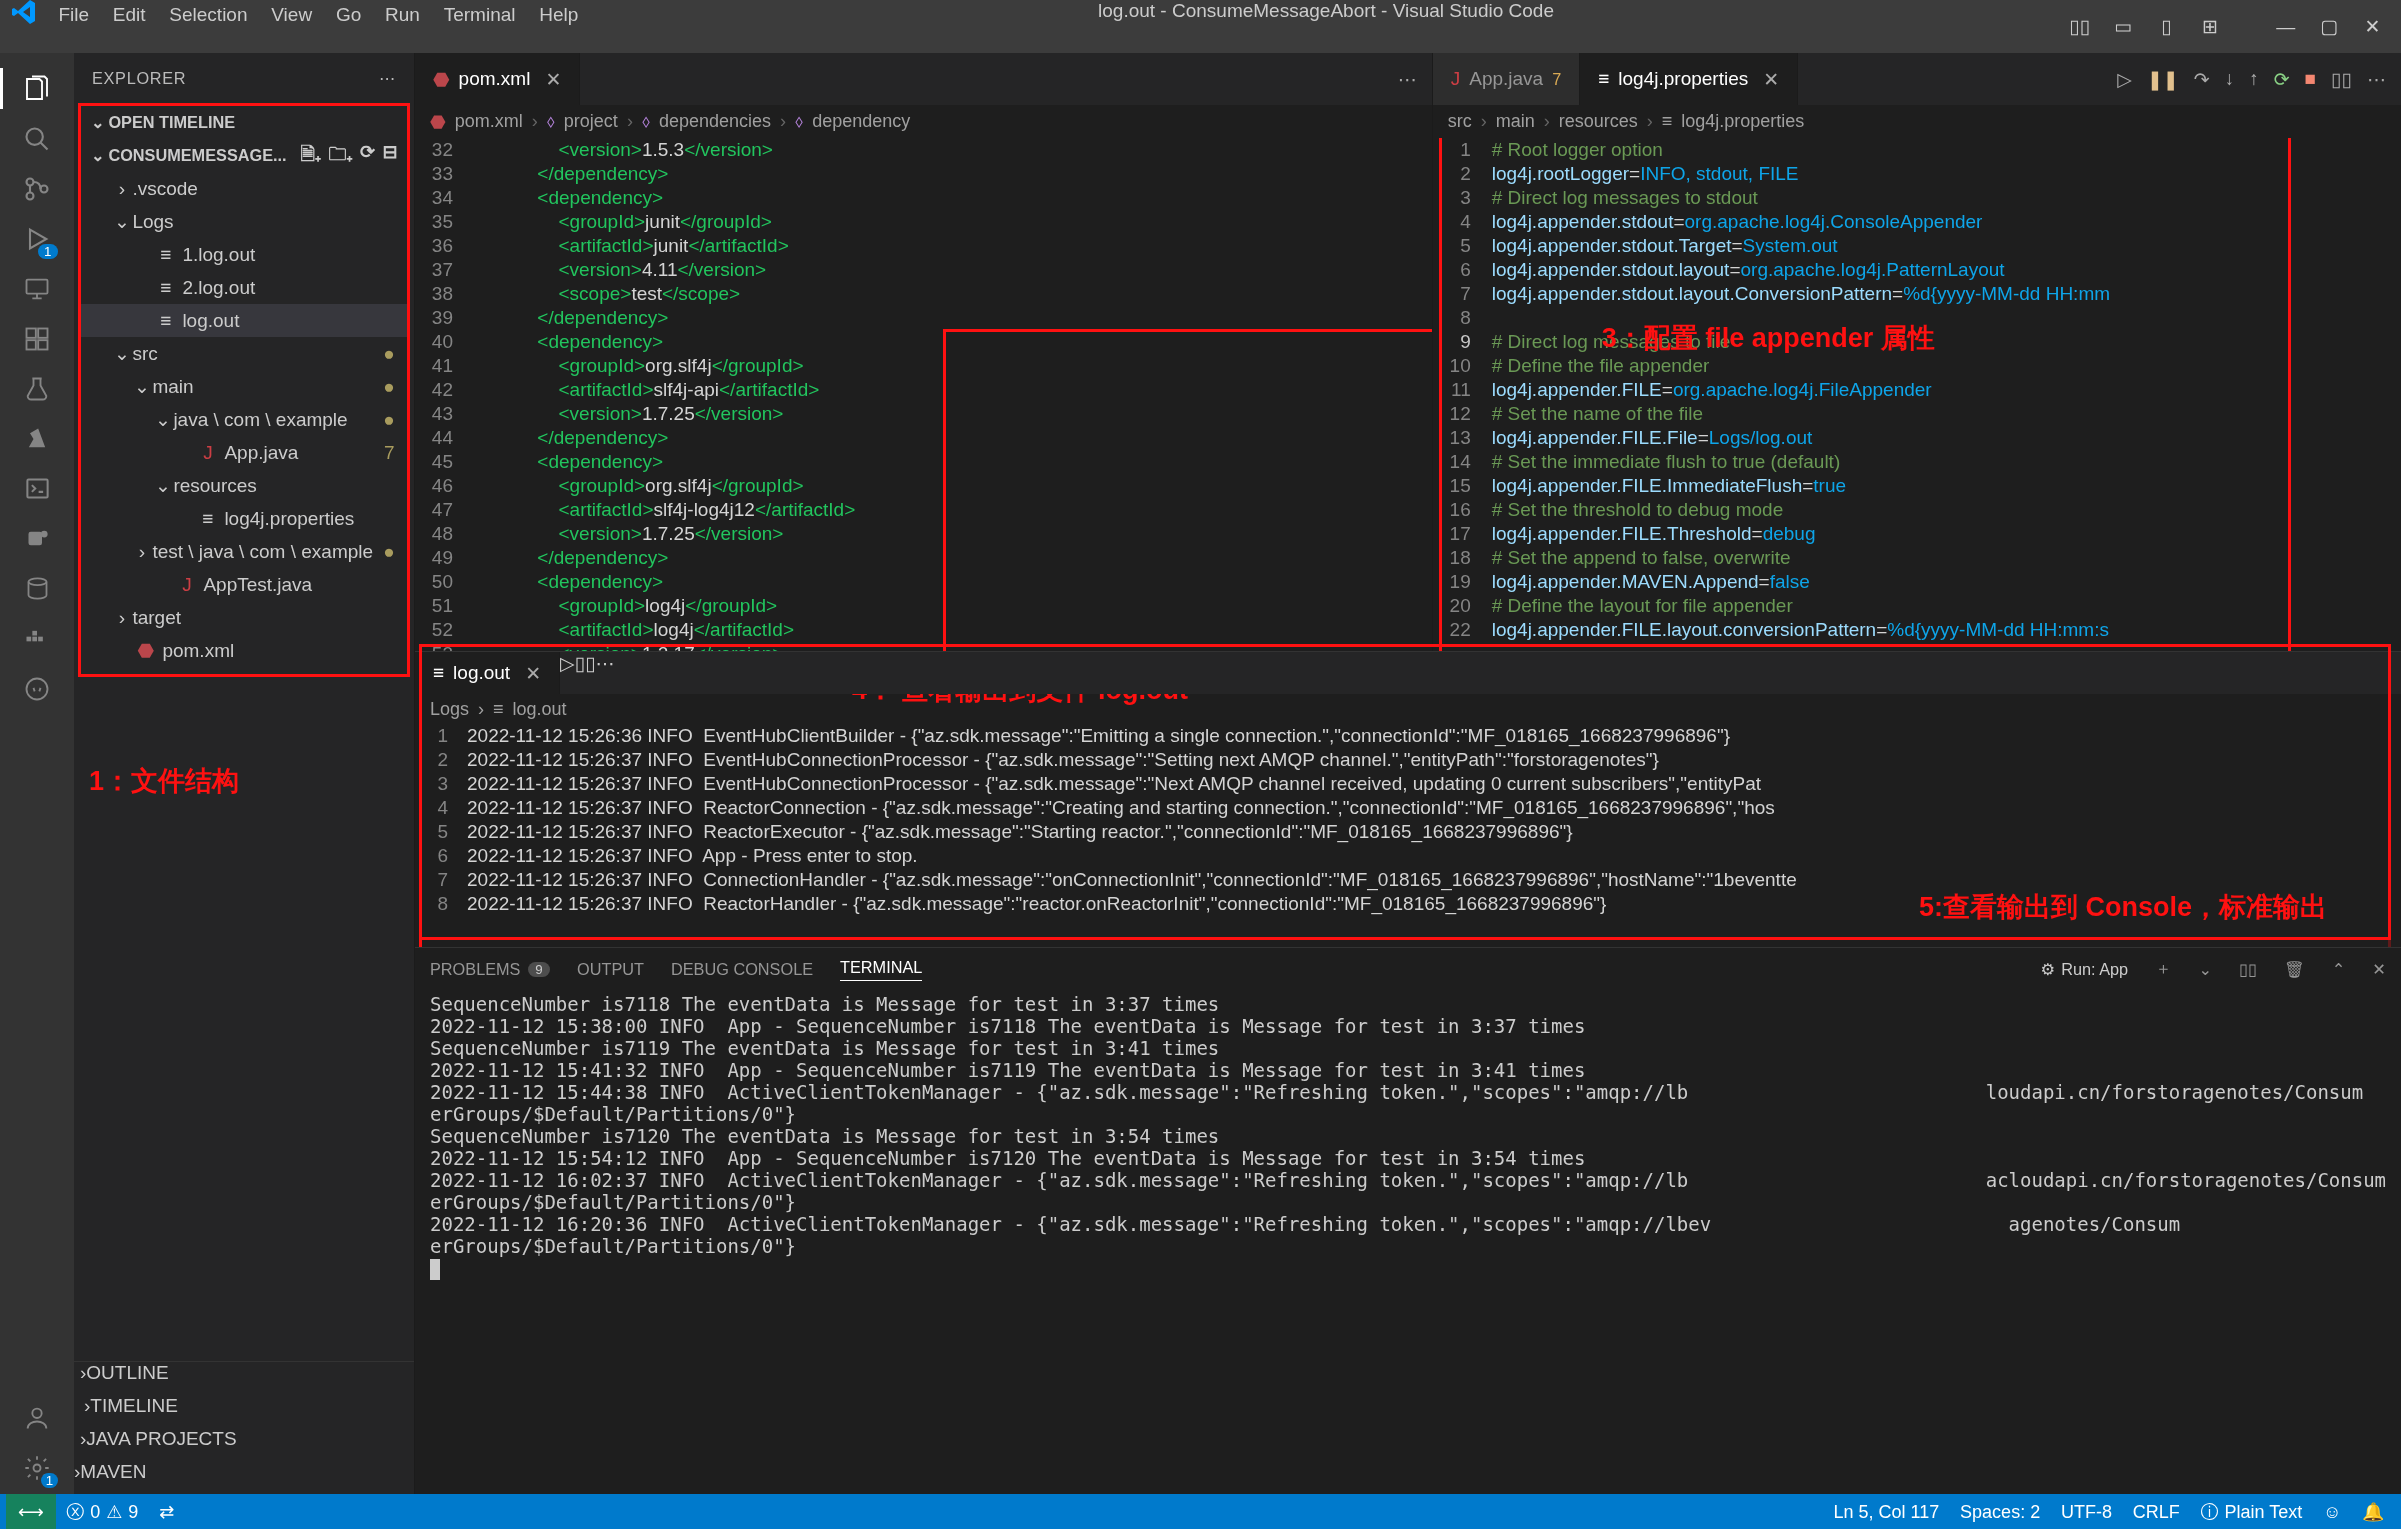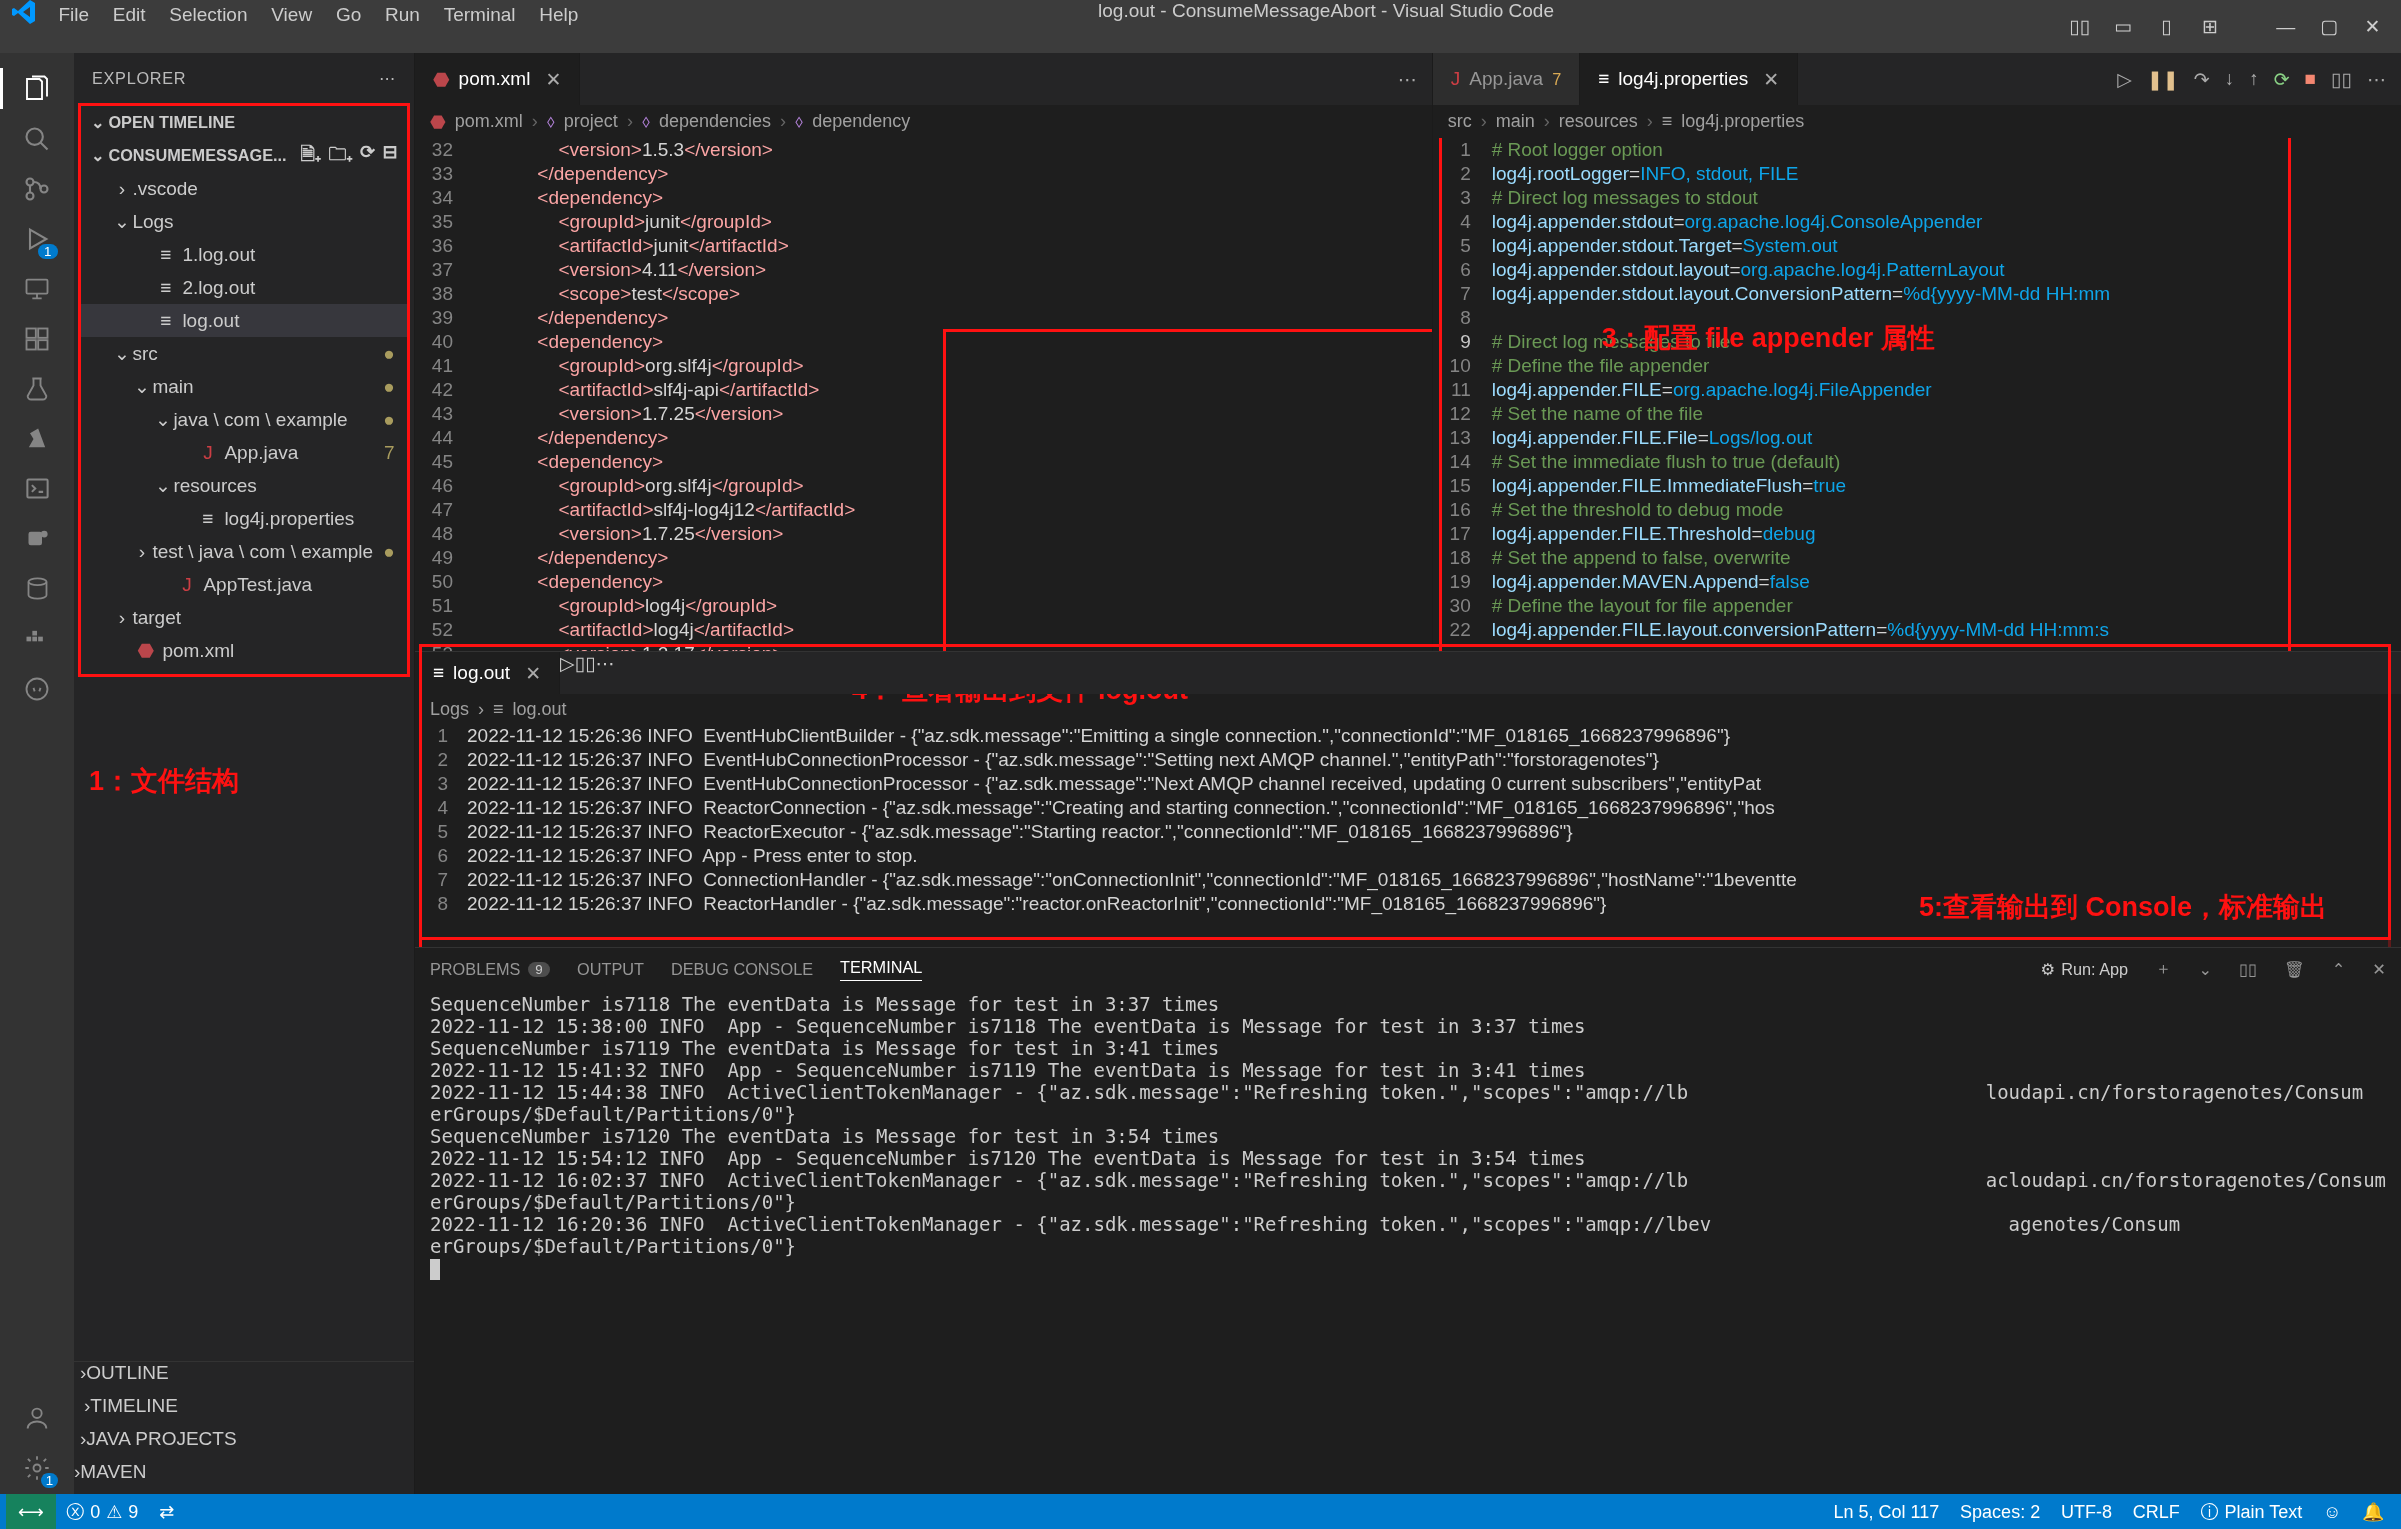--- a/index.html
+++ b/index.html
@@ -48,21 +48,21 @@
 .pane{display:flex;flex-direction:column;min-width:0;position:relative}
 .pane-left{flex:1.05}
 .pane-right{flex:1;border-left:0.7px solid #1b1b1b}
 .bread{height:33px;display:flex;align-items:center;padding:0 15px;gap:9px;color:#a0a0a0;font-size:18px;background:#1e1e1e}
 .bread .sep{color:#666}
 .code{flex:1;background:#1e1e1e;overflow:hidden;font-family:Consolas,monospace;font-size:19px;position:relative}
 .code .row{display:flex;height:24px;align-items:center;white-space:pre}
 .code .ln{width:59px;text-align:right;color:#858585;padding-right:21px;flex-shrink:0}
 .code .ln.hl{color:#c6c6c6}
 .code .txt{flex:1;color:#d4d4d4}
-.t-tag{color:#fca5a5}
+.t-tag{color:#22c55e}
 .t-comment{color:#6a9955}
 .t-key{color:#9cdcfe}
 .t-val{color:#0ea5e9}
 .annot{position:absolute;color:#f11;font-weight:700;font-size:27px;z-index:9}
 .minimap{position:absolute;right:0;top:0;width:96px;bottom:0;background:#1e1e1e;opacity:0.7}
 .lower{display:flex;flex-direction:column;border-top:0.7px solid #333}
 .logtabs{height:42px;background:#252526;display:flex;align-items:stretch}
 .logpane{background:#1e1e1e;overflow:hidden;position:relative;font-family:Consolas,monospace;font-size:19px}
 .logbread{height:30px;display:flex;align-items:center;padding:0 15px;color:#a0a0a0;font-size:18px;gap:9px}
 .log .row{display:flex;height:24px;align-items:center;white-space:pre}
@@ -436,21 +436,21 @@
             <div class="row"><span class="ln">10</span><span class="txt"><span class="t-comment"># Define the file appender</span></span></div>
             <div class="row"><span class="ln">11</span><span class="txt"><span class="t-key">log4j.appender.FILE</span>=<span class="t-val">org.apache.log4j.FileAppender</span></span></div>
             <div class="row"><span class="ln">12</span><span class="txt"><span class="t-comment"># Set the name of the file</span></span></div>
             <div class="row"><span class="ln">13</span><span class="txt"><span class="t-key">log4j.appender.FILE.File</span>=<span class="t-val">Logs/log.out</span></span></div>
             <div class="row"><span class="ln">14</span><span class="txt"><span class="t-comment"># Set the immediate flush to true (default)</span></span></div>
             <div class="row"><span class="ln">15</span><span class="txt"><span class="t-key">log4j.appender.FILE.ImmediateFlush</span>=<span class="t-val">true</span></span></div>
             <div class="row"><span class="ln">16</span><span class="txt"><span class="t-comment"># Set the threshold to debug mode</span></span></div>
             <div class="row"><span class="ln">17</span><span class="txt"><span class="t-key">log4j.appender.FILE.Threshold</span>=<span class="t-val">debug</span></span></div>
             <div class="row"><span class="ln">18</span><span class="txt"><span class="t-comment"># Set the append to false, overwrite</span></span></div>
             <div class="row"><span class="ln">19</span><span class="txt"><span class="t-key">log4j.appender.MAVEN.Append</span>=<span class="t-val">false</span></span></div>
-            <div class="row"><span class="ln">30</span><span class="txt"><span class="t-comment"># Define the layout for file appender</span></span></div>
+            <div class="row"><span class="ln">20</span><span class="txt"><span class="t-comment"># Define the layout for file appender</span></span></div>
             <div class="row"><span class="ln">22</span><span class="txt"><span class="t-key">log4j.appender.FILE.layout.conversionPattern</span>=<span class="t-val">%d{yyyy-MM-dd HH:mm:s</span></span></div>
           </div>
       </div>
     </div>
 
     <div class="lower" style="height:296px">
       <div class="logtabs">
         <div class="tab active" style="height:42px">
             <span>≡</span>
             <span>log.out</span>

